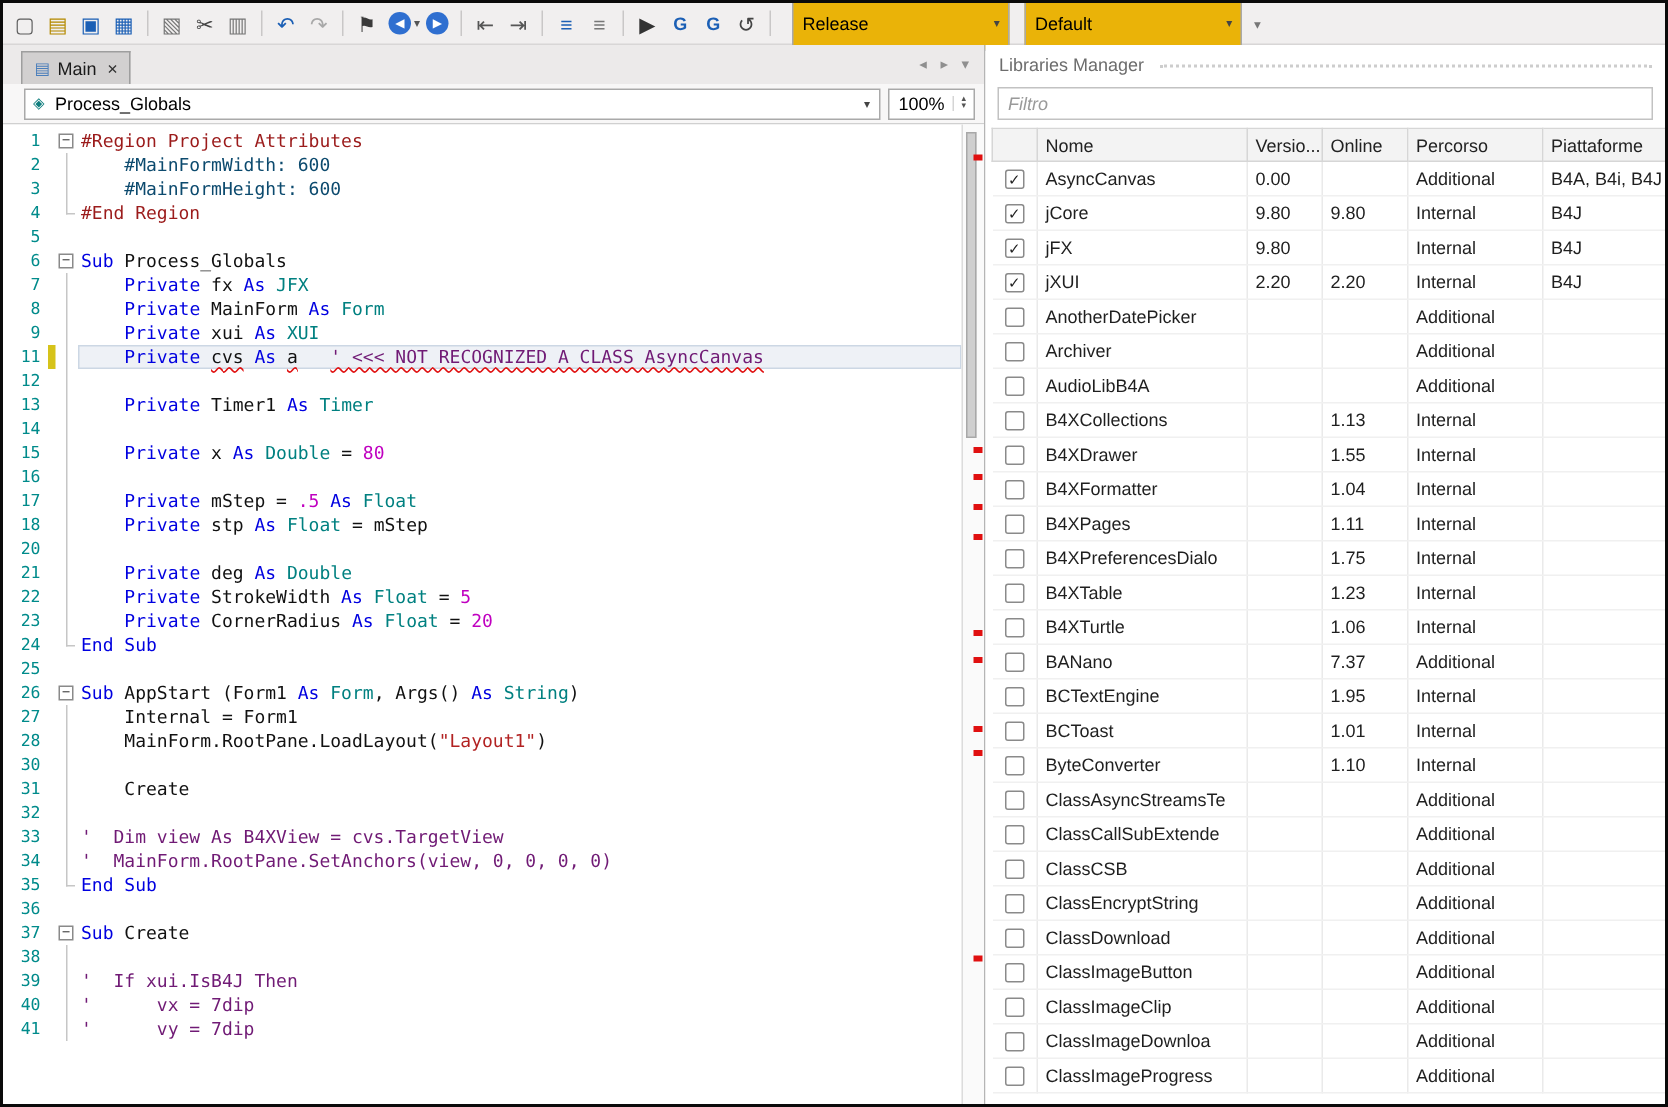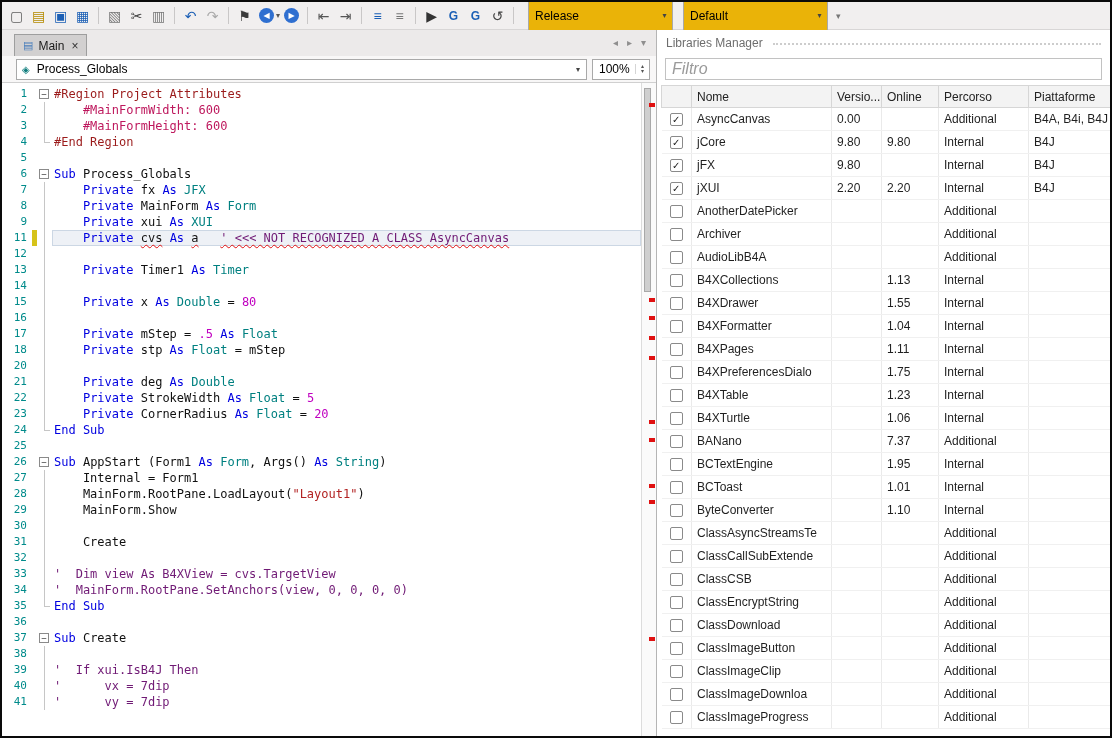--- a/index.html
+++ b/index.html
@@ -82,37 +82,37 @@
   .vscroll { width:15px; flex:0 0 auto; border-left:1px solid #dcdcdc; background:#fafafa;
              position:relative; }
   .vthumb { position:absolute; left:2px; width:7px; background:#cfcfcf; border:1px solid #a8a8a8; }
   .smark { position:absolute; right:1px; width:6px; height:4px; }
 
   
   .panel-header { height:26px; display:flex; align-items:center; padding:0 9px;
                   color:#6d6d6d; font-size:12px; gap:10px; flex:0 0 auto; }
   .panel-grip { flex:1; border-top:2px dotted #cdcdcd; height:0; margin-top:2px; }
   .filter-wrap { padding:2px 8px 5px 8px; flex:0 0 auto; }
-  .filter-input { width:100%; height:22px; border:1px solid #c2c2c2; font-size:16px;
+  .filter-input { width:100%; height:22px; border:1px solid #c2c2c2; font-size:12px;
                   padding:0 6px; font-family:"Liberation Sans", sans-serif; outline:none; }
   .filter-input::placeholder { font-style:italic; color:#9a9a9a; }
 
   .lib-table-wrap { flex:1; overflow:hidden; padding-left:4px; }
   table.libs { border-collapse:collapse; table-layout:fixed; width:452px; font-size:12px; }
   table.libs thead th { height:22px; background:#f3f3f3; border:1px solid #d6d6d6;
                         font-weight:normal; text-align:left; padding:0 5px; color:#222;
                         white-space:nowrap; overflow:hidden; }
   table.libs tbody td { height:23px; border-right:1px solid #eaeaea; border-bottom:1px solid #f0f0f0;
                         padding:0 5px; white-space:nowrap; overflow:hidden; color:#1f1f1f; }
   table.libs tbody td.c-cb { text-align:center; padding:0 2px; }
   .cb { width:13px; height:13px; border:1px solid #8a8a8a; border-radius:2px; background:#fff;
         display:inline-flex; align-items:center; justify-content:center; font-size:10px;
         color:#222; vertical-align:middle; }
 </style>
-<style>.tk-plain{color:#111111}.tk-kw{color:#0000E0}.tk-ty{color:#008080}.tk-num{color:#C000C0}.tk-str{color:#B22222}.tk-com{color:#701a75}.tk-pre{color:#9B1B1B}.tk-att{color:#be185d}.sq{text-decoration-color:#E01010}.ln{color:#008B8B}.chg.mod{background:#D6C31A}.smark{background:#E01010}.online-val{color:#0563C1}</style></head>
+<style>.tk-plain{color:#111111}.tk-kw{color:#0000E0}.tk-ty{color:#008080}.tk-num{color:#C000C0}.tk-str{color:#B22222}.tk-com{color:#701a75}.tk-pre{color:#9B1B1B}.tk-att{color:#0c4a6e}.sq{text-decoration-color:#E01010}.ln{color:#008B8B}.chg.mod{background:#D6C31A}.smark{background:#E01010}.online-val{color:#0563C1}</style></head>
 <body>
 
 <div id="win">
 
   <div class="toolbar">
     <div class="tb-icons">
         <span class="tb-btn" style="color: rgb(95, 95, 95);">▢</span>
         <span class="tb-btn" style="color: rgb(181, 138, 0);">▤</span>
         <span class="tb-btn" style="color: rgb(27, 95, 181);">▣</span>
         <span class="tb-btn" style="color: rgb(27, 95, 181);">▦</span>
@@ -342,26 +342,20 @@
               <span class="fold f-line"></span>
               <span class="codetxt"><span class="tk-plain">    Internal = Form1</span></span>
             </div>
             <div class="cl">
               <span class="ln">28</span>
               <span class="chg"></span>
               <span class="fold f-line"></span>
               <span class="codetxt"><span class="tk-plain">    MainForm.RootPane.LoadLayout(</span><span class="tk-str">"Layout1"</span><span class="tk-plain">)</span></span>
             </div>
             <div class="cl">
-              <span class="ln">29</span>
-              <span class="chg"></span>
-              <span class="fold f-line"></span>
-              <span class="codetxt"><span class="tk-plain">    MainForm.Show</span></span>
-            </div>
-            <div class="cl">
               <span class="ln">30</span>
               <span class="chg"></span>
               <span class="fold f-line"></span>
               <span class="codetxt"></span>
             </div>
             <div class="cl">
               <span class="ln">31</span>
               <span class="chg"></span>
               <span class="fold f-line"></span>
               <span class="codetxt"><span class="tk-plain">    Create</span></span>

